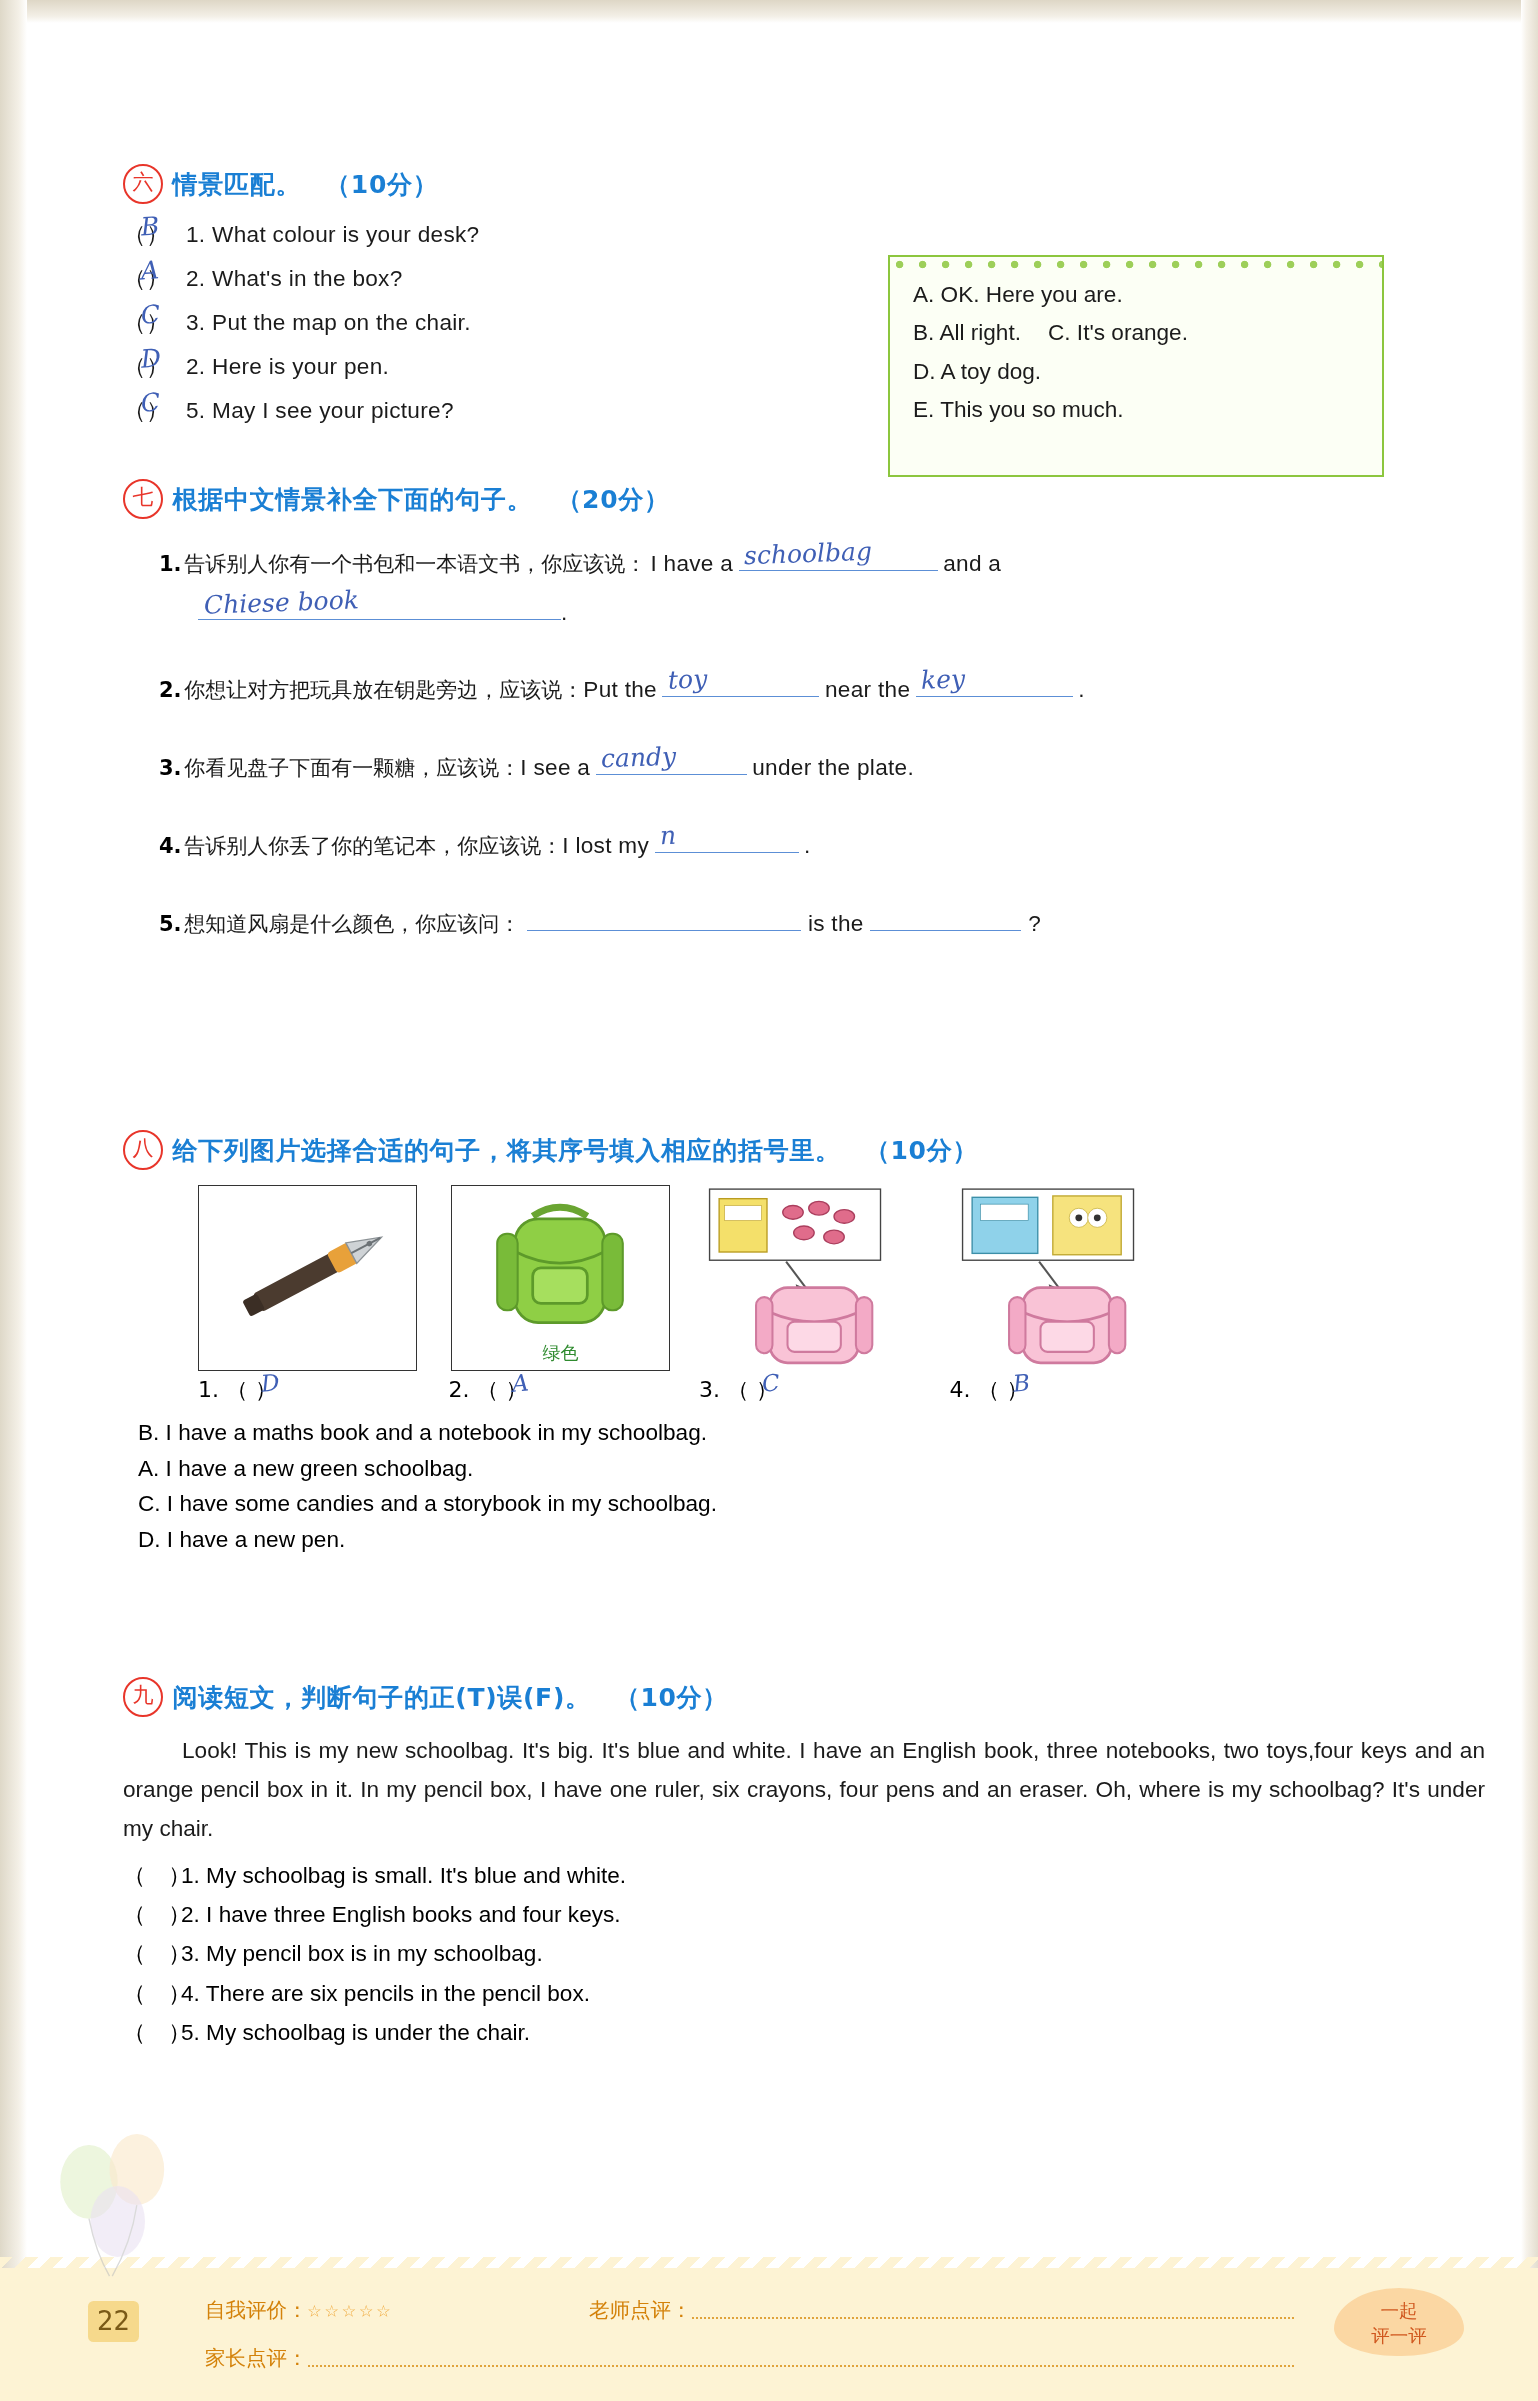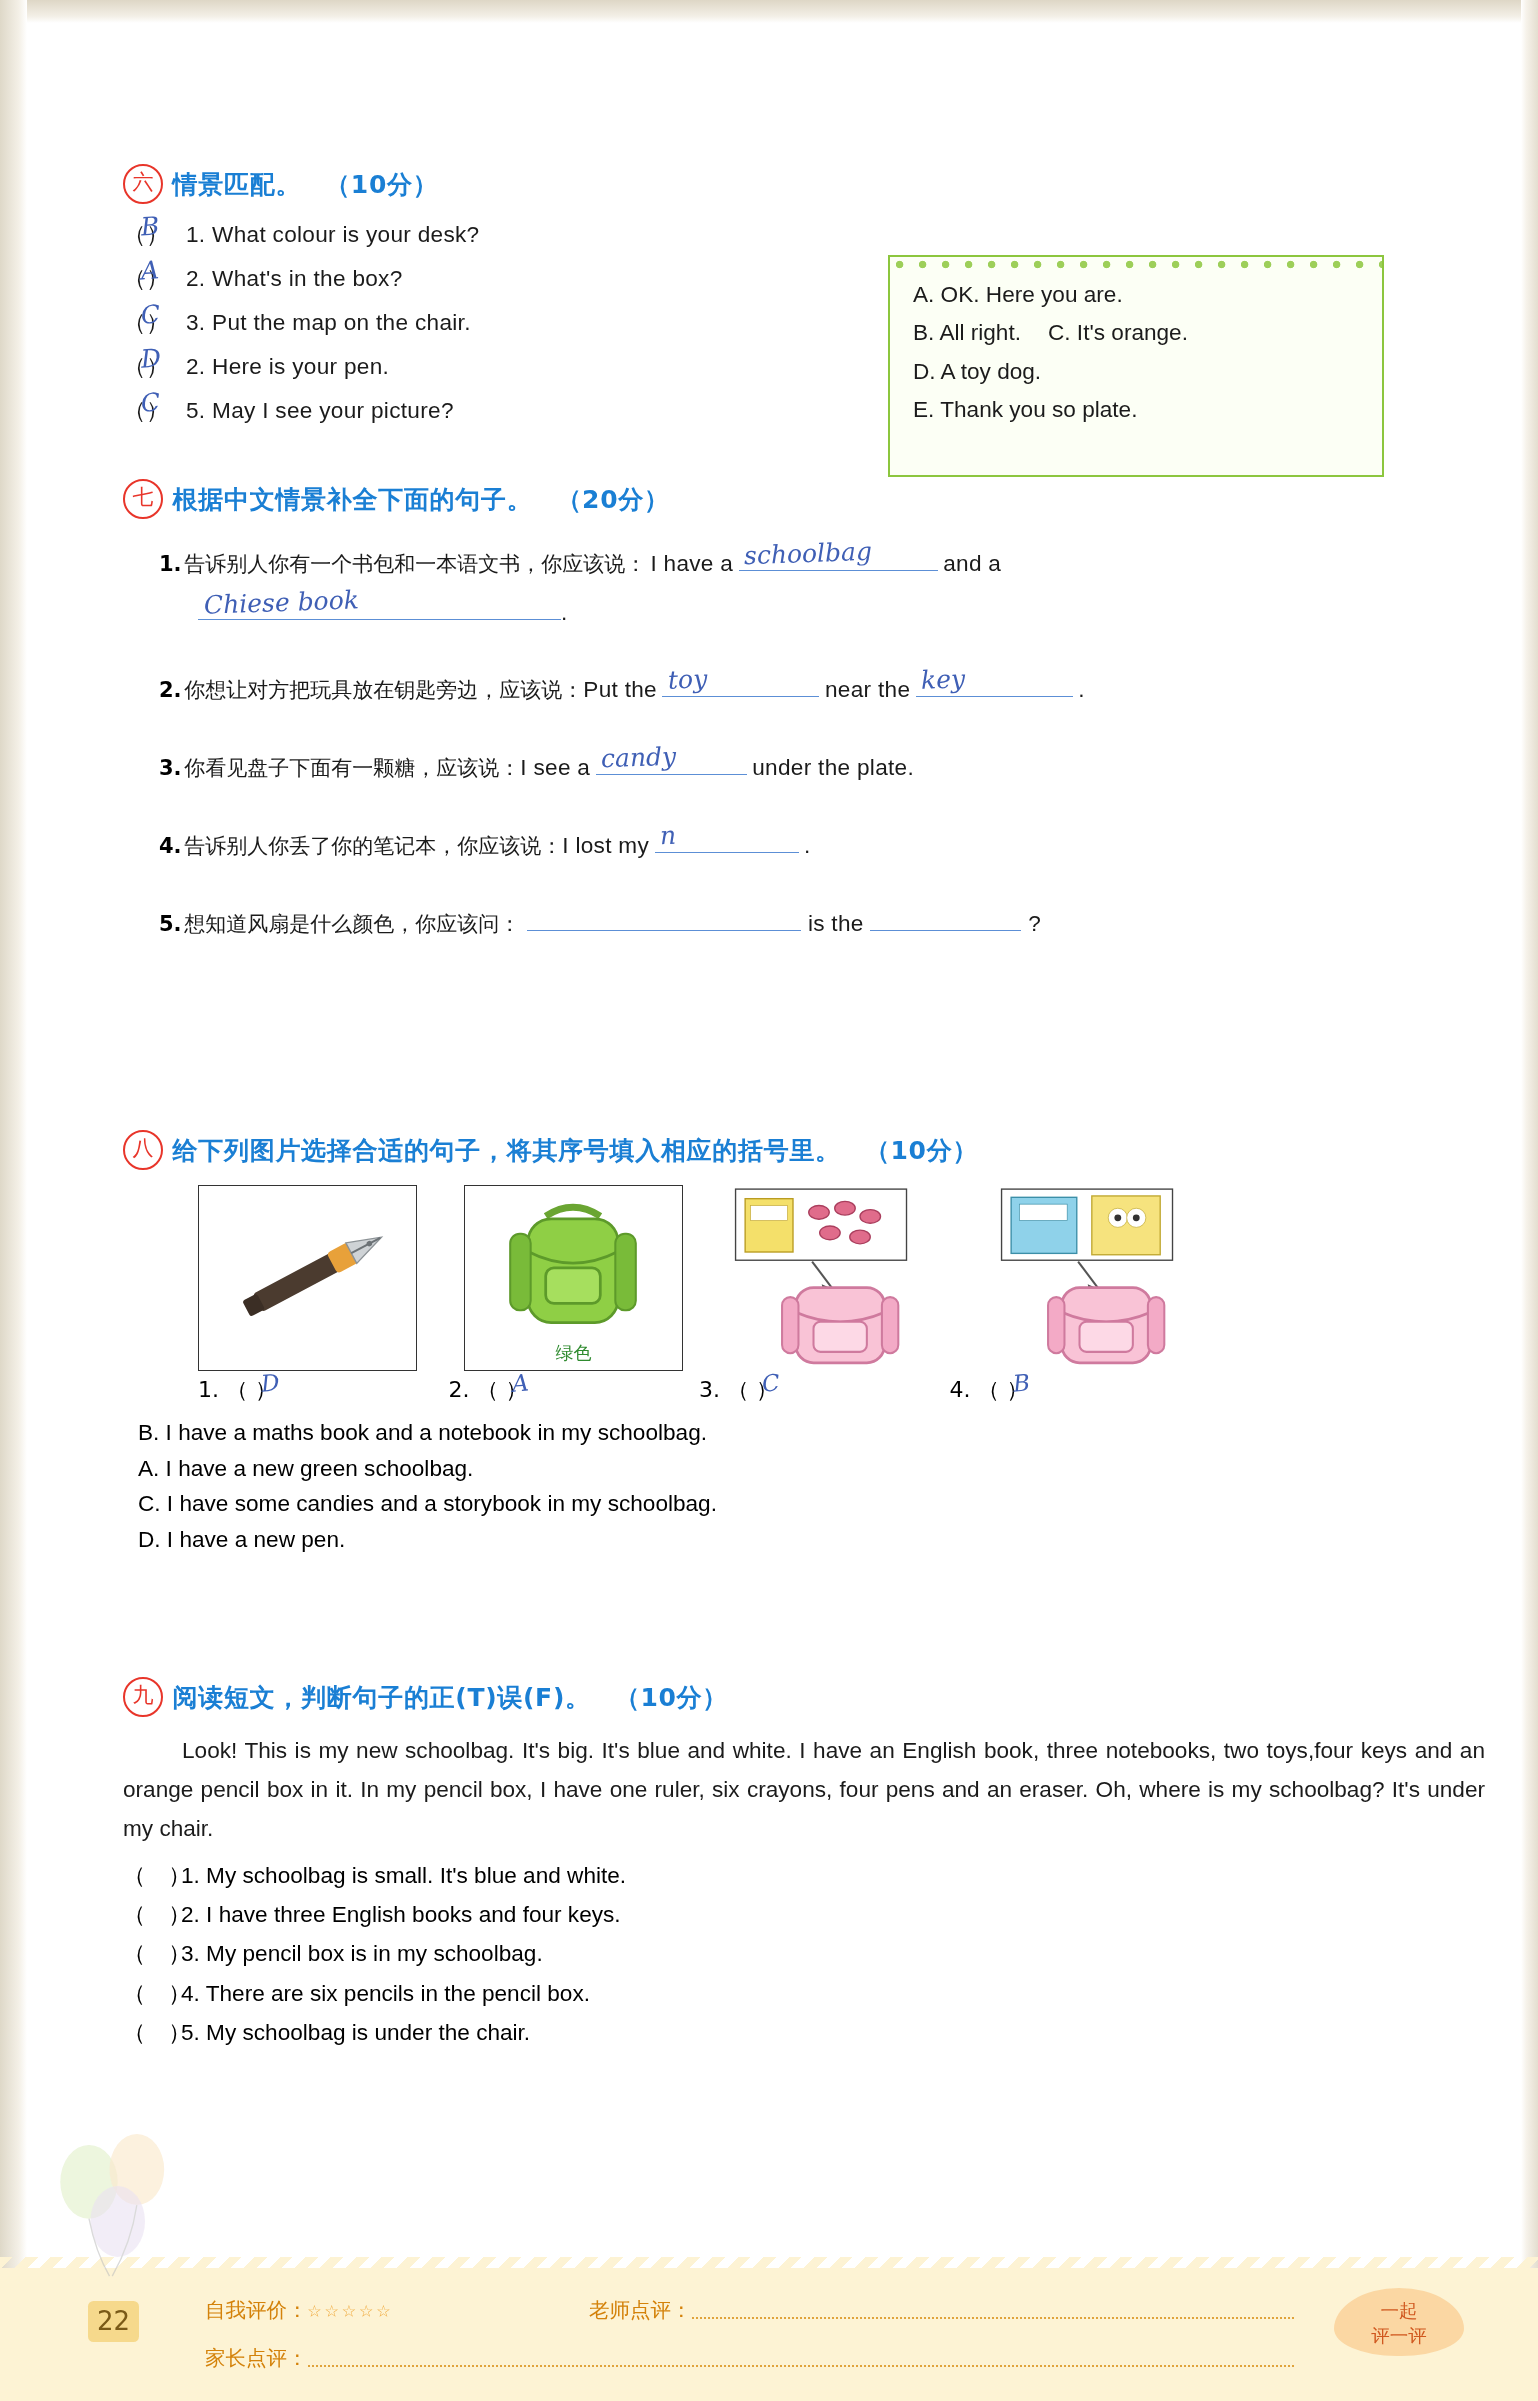--- a/index.html
+++ b/index.html
@@ -135,21 +135,21 @@
     color: #3f5fb5;
     font-family: "DejaVu Serif", serif;
     font-size: 25px;
     font-style: italic;
     white-space: nowrap;
     transform: rotate(-2deg);
   }
 
   
   #s8 { position: absolute; left: 0; top: 1130px; width: 1362px; }
-  .pics { display: flex; gap: 47px; margin-top: 15px; margin-left: 75px; }
+  .pics { display: flex; gap: 34px; margin-top: 15px; margin-left: 75px; }
   .pic {
     width: 219px; height: 186px;
     border: 1.4px solid #333;
     position: relative;
     background: #fff;
     box-sizing: border-box;
   }
   .pic.noborder { border: none; }
   .pic-cap {
     position: absolute; bottom: 5.5px; left: 0; right: 0;
@@ -268,21 +268,21 @@
         </div>
 
         <div class="optbox">
           <div class="holes"></div>
           <div class="inner">
             <div class="opt-line">A. OK. Here you are.</div>
             <div class="opt-line">
               <span>B. All right.</span><span class="sp"></span><span>C. It's orange.</span>
             </div>
             <div class="opt-line">D. A toy dog.</div>
-            <div class="opt-line">E. Thank you so plate.</div>
+            <div class="opt-line">E. This you so much.</div>
           </div>
         </div>
       </div>
     </div>
 
     <div id="s7">
       <div class="sec-head">
         <div class="sec-num">七</div>
         <div class="sec-title">
           <span>根据中文情景补全下面的句子。</span><span class="pts">（20分）</span>

